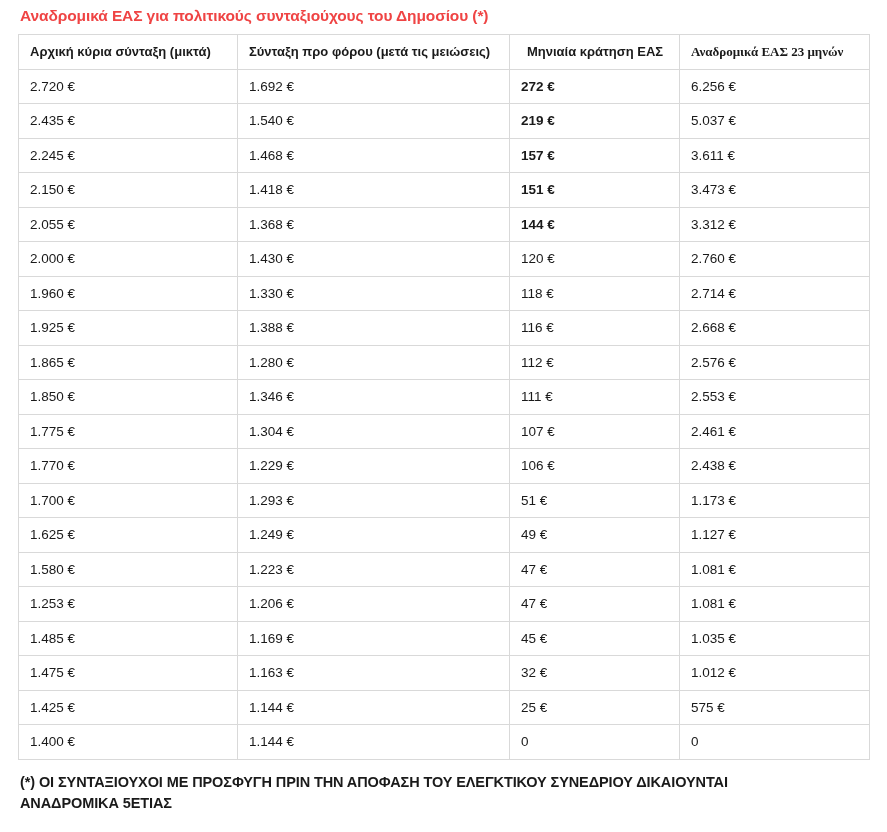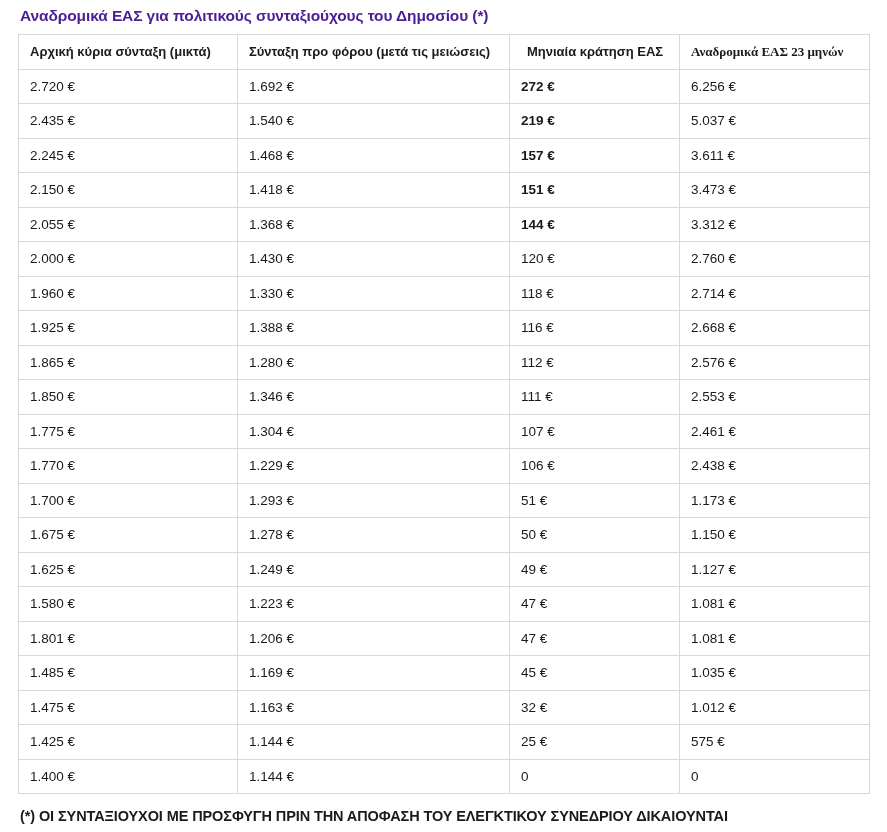--- a/index.html
+++ b/index.html
@@ -15,21 +15,21 @@
     overflow: hidden;
   }
   .page {
     width: 887px;
     box-sizing: border-box;
     padding: 0 18px;
   }
   .doc-title {
     font-size: 15.5px;
     font-weight: bold;
-    color: #4c1d95;
+    color: #ef4444;
     padding: 7px 0 9px 2px;
     letter-spacing: -0.1px;
   }
   table.ras-table {
     border-collapse: collapse;
     width: 851px;
     table-layout: fixed;
     font-size: 13.5px;
   }
   table.ras-table col.c0 { width: 219px; }
@@ -171,39 +171,33 @@
           <td class="center ">106 €</td>
           <td>2.438 €</td>
         </tr>
         <tr>
           <td>1.700 €</td>
           <td>1.293 €</td>
           <td class="center ">51 €</td>
           <td>1.173 €</td>
         </tr>
         <tr>
-          <td>1.675 €</td>
-          <td>1.278 €</td>
-          <td class="center ">50 €</td>
-          <td>1.150 €</td>
-        </tr>
-        <tr>
           <td>1.625 €</td>
           <td>1.249 €</td>
           <td class="center ">49 €</td>
           <td>1.127 €</td>
         </tr>
         <tr>
           <td>1.580 €</td>
           <td>1.223 €</td>
           <td class="center ">47 €</td>
           <td>1.081 €</td>
         </tr>
         <tr>
-          <td>1.801 €</td>
+          <td>1.253 €</td>
           <td>1.206 €</td>
           <td class="center ">47 €</td>
           <td>1.081 €</td>
         </tr>
         <tr>
           <td>1.485 €</td>
           <td>1.169 €</td>
           <td class="center ">45 €</td>
           <td>1.035 €</td>
         </tr>

